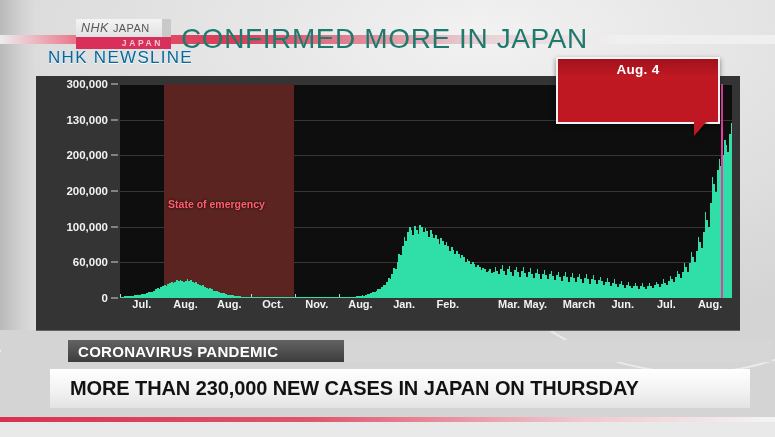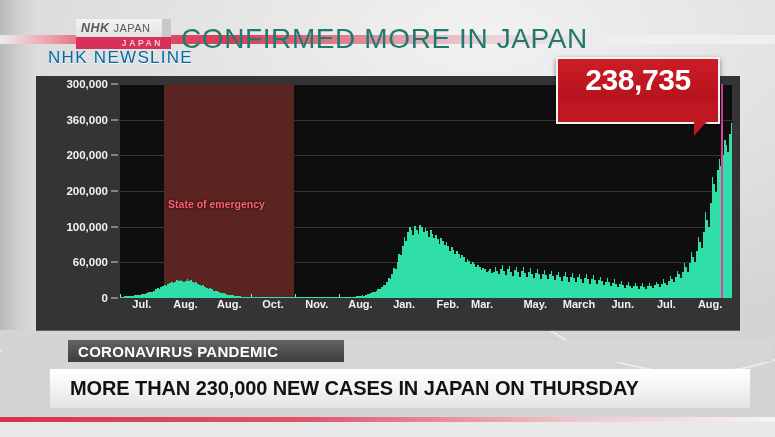--- a/index.html
+++ b/index.html
@@ -53,21 +53,21 @@
   
   #nhk-logo{
     position:absolute;left:76px;top:19px;width:95px;height:34px;
   }
   #nhk-logo .row1{
     position:absolute;left:0;top:0;width:95px;height:18px;
     background:linear-gradient(180deg,#f4f4f4,#e2e2e2);
     display:flex;align-items:center;
   }
   #nhk-logo .nhk{
-    font-weight:bold;font-size:12.5px;font-style:italic;color:#58585a;
+    font-weight:normal;font-size:12.5px;font-style:italic;color:#58585a;
     letter-spacing:.5px;margin-left:5px;
   }
   #nhk-logo .world{
     font-size:11px;color:#58585a;margin-left:4px;letter-spacing:.4px;
   }
   #nhk-logo .row2{
     position:absolute;left:0;top:18px;width:95px;height:12px;
     background:#d8305a;
     display:flex;align-items:center;justify-content:flex-end;
   }
@@ -243,39 +243,39 @@
   <div class="row2">
     <span class="japan">JAPAN</span>
   </div>
 </div>
 
 <div id="newsline-wm">NHK NEWSLINE</div>
 
 <div id="headline">CONFIRMED MORE IN JAPAN</div>
 
 <div id="callout">
-  <div id="callout-value-wrap">
-    <span id="callout-value">238,735</span>
+  <div id="callout-date-wrap">
+    <span id="callout-date">Aug. 4</span>
   </div>
   <div id="callout-tail"></div>
 </div>
 
 <div id="chart-panel">
   <div id="yaxis">
       <div class="ylabel" style="top: 222px;">0</div>
       <div class="ytick" style="top: 222px;"></div>
       <div class="ylabel" style="top: 186.333px;">60,000</div>
       <div class="ytick" style="top: 186.333px;"></div>
       <div class="ylabel" style="top: 150.667px;">100,000</div>
       <div class="ytick" style="top: 150.667px;"></div>
       <div class="ylabel" style="top: 115px;">200,000</div>
       <div class="ytick" style="top: 115px;"></div>
       <div class="ylabel" style="top: 79.3333px;">200,000</div>
       <div class="ytick" style="top: 79.3333px;"></div>
-      <div class="ylabel" style="top: 43.6667px;">360,000</div>
+      <div class="ylabel" style="top: 43.6667px;">130,000</div>
       <div class="ytick" style="top: 43.6667px;"></div>
       <div class="ylabel" style="top: 8px;">300,000</div>
       <div class="ytick" style="top: 8px;"></div>
     </div>
   <div id="plot">
     <div class="gridline" style="top: 0px;"></div>
       <div class="gridline" style="top: 35.6667px;"></div>
       <div class="gridline" style="top: 71.3333px;"></div>
       <div class="gridline" style="top: 107px;"></div>
       <div class="gridline" style="top: 142.667px;"></div>
@@ -646,21 +646,21 @@
       <div class="xlabel" style="left: 153px;">Oct.</div>
       <div class="xtick" style="left: 131.143px;"></div>
       <div class="xlabel" style="left: 196.714px;">Nov.</div>
       <div class="xtick" style="left: 174.857px;"></div>
       <div class="xlabel" style="left: 240.429px;">Aug.</div>
       <div class="xtick" style="left: 218.571px;"></div>
       <div class="xlabel" style="left: 284.143px;">Jan.</div>
       <div class="xtick" style="left: 262.286px;"></div>
       <div class="xlabel" style="left: 327.857px;">Feb.</div>
       <div class="xtick" style="left: 306px;"></div>
-      <div class="xlabel" style="left: 362px;">Mar.</div>
+      <div class="xlabel" style="left: 389px;">Mar.</div>
       <div class="xtick" style="left: 349.714px;"></div>
       <div class="xlabel" style="left: 415.286px;">May.</div>
       <div class="xtick" style="left: 393.429px;"></div>
       <div class="xlabel" style="left: 459px;">March</div>
       <div class="xtick" style="left: 437.143px;"></div>
       <div class="xlabel" style="left: 502.714px;">Jun.</div>
       <div class="xtick" style="left: 480.857px;"></div>
       <div class="xlabel" style="left: 546.429px;">Jul.</div>
       <div class="xtick" style="left: 524.571px;"></div>
       <div class="xlabel" style="left: 590.143px;">Aug.</div>

